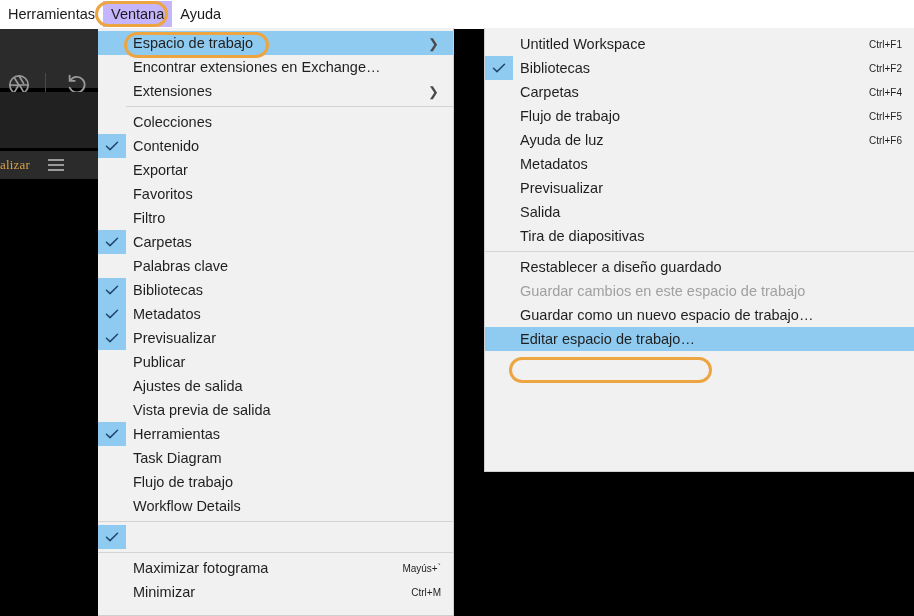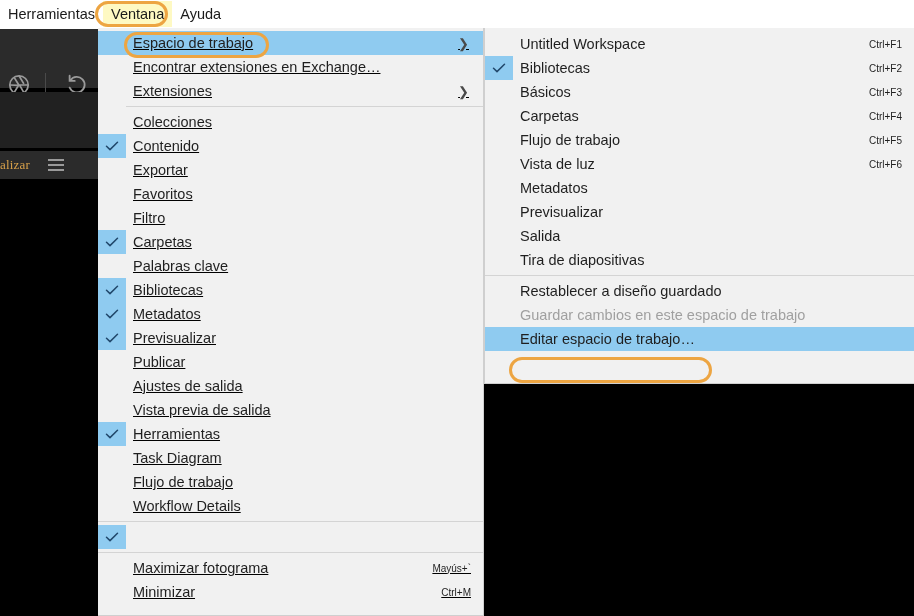--- a/index.html
+++ b/index.html
@@ -85,40 +85,39 @@
     border-bottom: 1px solid #ffffff;
   }
   .menubar-item {
     font-size: 14.5px;
     color: #1a1a1a;
     padding: 4px 8px;
     line-height: 18px;
     white-space: nowrap;
   }
   .menubar-item.active {
-    background: #fef9c3;
+    background: #c4b5fd;
   }
 
   
   .menu {
     position: absolute;
     background: #f1f1f1;
     border: 1px solid #cfcfcf;
     box-sizing: border-box;
   }
   #menu-ventana {
     left: 98px; top: 28px;
-    width: 386px; height: 588px;
+    width: 356px; height: 588px;
     border-top: none;
     border-left: none;
-    text-decoration: underline;
   }
   #menu-espacio {
     left: 484px; top: 28px;
-    width: 430px; height: 356px;
+    width: 430px; height: 444px;
     border-top: none;
     border-right: none;
   }
 
   .mi {
     position: relative;
     height: 24px;
     display: flex;
     align-items: center;
     font-size: 14.5px;
@@ -370,36 +369,31 @@
       <span class="check-cell">
         <svg width="14" height="12" viewBox="0 0 14 12" fill="none" stroke="#21486b" stroke-width="1.5" stroke-linecap="round" stroke-linejoin="round">
             <path d="M1.5 6.2 L5 9.6 L12.5 2.2"></path>
           </svg>
       </span>
       <span class="label">Bibliotecas</span>
       <span class="accel">Ctrl+F2</span>
     </div>
     <div class="mi">
       <span class="check-cell"></span>
-      <span class="label">Básicos</span>
-      <span class="accel">Ctrl+F3</span>
-    </div>
-    <div class="mi">
-      <span class="check-cell"></span>
       <span class="label">Carpetas</span>
       <span class="accel">Ctrl+F4</span>
     </div>
     <div class="mi">
       <span class="check-cell"></span>
       <span class="label">Flujo de trabajo</span>
       <span class="accel">Ctrl+F5</span>
     </div>
     <div class="mi">
       <span class="check-cell"></span>
-      <span class="label">Vista de luz</span>
+      <span class="label">Ayuda de luz</span>
       <span class="accel">Ctrl+F6</span>
     </div>
     <div class="mi">
       <span class="check-cell"></span>
       <span class="label">Metadatos</span>
     </div>
     <div class="mi">
       <span class="check-cell"></span>
       <span class="label">Previsualizar</span>
     </div>
@@ -414,20 +408,24 @@
 
     <div class="sep full"></div>
 
     <div class="mi">
       <span class="check-cell"></span>
       <span class="label">Restablecer a diseño guardado</span>
     </div>
     <div class="mi disabled">
       <span class="check-cell"></span>
       <span class="label">Guardar cambios en este espacio de trabajo</span>
+    </div>
+    <div class="mi">
+      <span class="check-cell"></span>
+      <span class="label">Guardar como un nuevo espacio de trabajo…</span>
     </div>
     <div class="mi highlight">
       <span class="check-cell"></span>
       <span class="label">Editar espacio de trabajo…</span>
     </div>
   </div>
 
   <div class="annot" id="annot-ventana"></div>
   <div class="annot" id="annot-espacio"></div>
   <div class="annot" id="annot-editar"></div>

